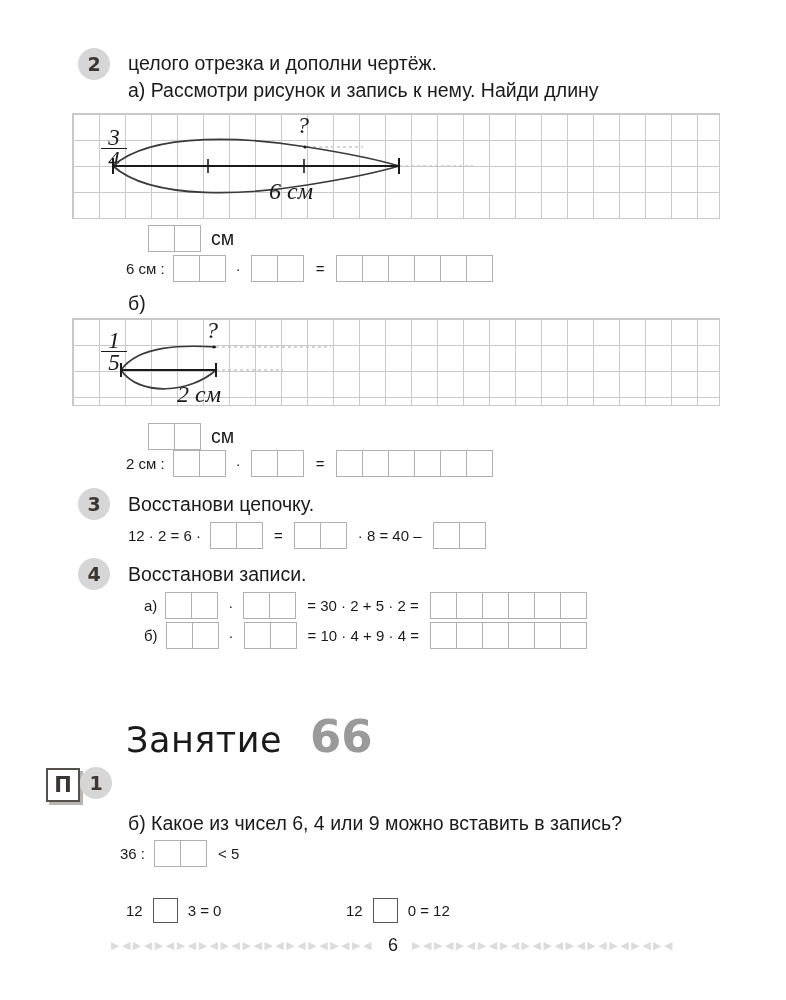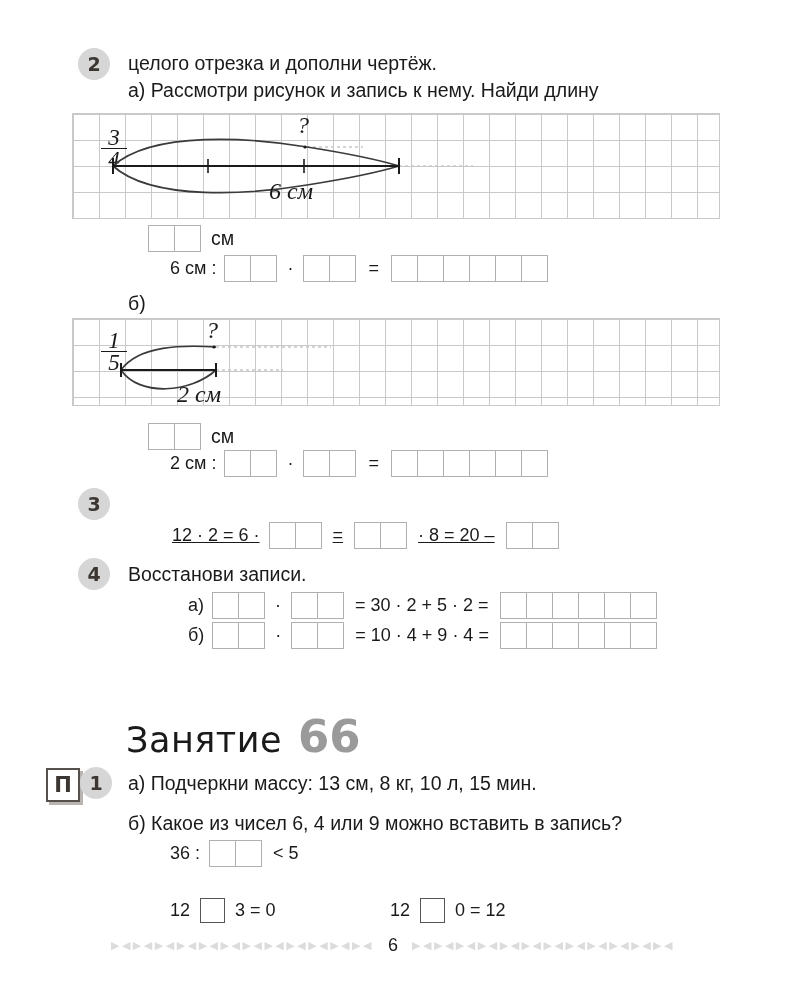--- a/index.html
+++ b/index.html
@@ -74,26 +74,25 @@
     border: 1px solid #b0b0b0;
     margin-left: -1px;
     box-sizing: border-box;
     background: #fff;
   }
   .cells .cell:first-child { margin-left: 0; }
   .cells.big .cell { width: 27px; height: 27px; }
   .cells.sign .cell { width: 25px; height: 25px; border: 1px solid #555; }
 
   .eq {
-    font-size: 18px;
+    font-size: 15px;
     line-height: 25px;
     white-space: nowrap;
     display: flex;
     align-items: center;
-    margin-left: 44px;
   }
   .eq > * { flex: 0 0 auto; }
   .sp { display: inline-block; }
 
   
   .gridbox {
     position: absolute;
     background:
       repeating-linear-gradient(to right, #c9c9c9 0 1px, transparent 1px 26px),
       repeating-linear-gradient(to bottom, #c9c9c9 0 1px, transparent 1px 26px);
@@ -134,21 +133,21 @@
     font-style: italic;
     font-size: 24px;
     color: #1a1a1a;
   }
 
   
   .lesson-title {
     position: absolute;
     display: flex;
     align-items: baseline;
-    gap: 16px;
+    gap: 28px;
   }
   .lesson-title .word {
     font-size: 35px;
     color: #1a1a1a;
     font-family: "DejaVu Sans", sans-serif;
     letter-spacing: 0.5px;
   }
   .lesson-title .num {
     font-size: 45px;
     font-weight: bold;
@@ -308,36 +307,37 @@
       <span class="cell"></span>
       <span class="cell"></span>
       <span class="cell"></span>
       <span class="cell"></span>
     </span>
   </div>
 
   <div class="abs" style="left:78px; top:488px;">
     <div class="badge">3</div>
   </div>
-  <div class="abs eq" style="left:128px; top:522px;text-decoration:underline;">
+  <div class="abs task-text" style="left:128px; top:491px;">Восстанови цепочку.</div>
+  <div class="abs eq" style="left:128px; top:522px;">
     <span>12 · 2 = 6 ·</span>
     <span class="sp" style="width:9px;"></span>
     <span class="cells big">
       <span class="cell"></span>
       <span class="cell"></span>
     </span>
     <span class="sp" style="width:11px;"></span>
     <span>=</span>
     <span class="sp" style="width:11px;"></span>
     <span class="cells big">
       <span class="cell"></span>
       <span class="cell"></span>
     </span>
     <span class="sp" style="width:11px;"></span>
-    <span>· 8 = 20 –</span>
+    <span>· 8 = 40 –</span>
     <span class="sp" style="width:11px;"></span>
     <span class="cells big">
       <span class="cell"></span>
       <span class="cell"></span>
     </span>
   </div>
 
   <div class="abs" style="left:78px; top:558px;">
     <div class="badge">4</div>
   </div>
@@ -401,24 +401,23 @@
     <span class="word">Занятие</span>
     <span class="num">66</span>
   </div>
 
   <div class="abs" style="left:46px; top:768px;">
     <div class="pi-icon">П</div>
   </div>
   <div class="abs" style="left:80px; top:767px;">
     <div class="badge">1</div>
   </div>
-  <div class="abs task-text" style="left:128px; top:770px;">а) Подчеркни массу: 13 см, 8 кг, 10 л, 15 мин.</div>
   <div class="abs task-text" style="left:128px; top:810px;">б) Какое из чисел 6, 4 или 9 можно вставить в запись?</div>
 
-  <div class="abs eq" style="left:126px; top:840px;align-items:center;">
+  <div class="abs eq" style="left:120px; top:840px;align-items:center;">
     <span>36 :</span>
     <span class="sp" style="width:9px;"></span>
     <span class="cells big">
       <span class="cell"></span>
       <span class="cell"></span>
     </span>
     <span class="sp" style="width:11px;"></span>
     <span>&lt; 5</span>
   </div>
 

